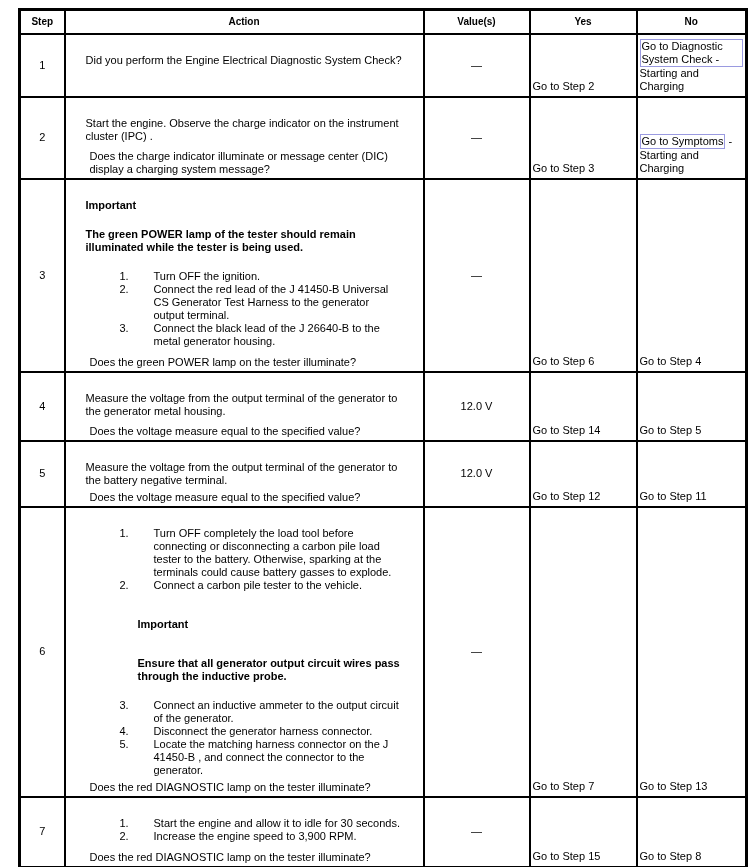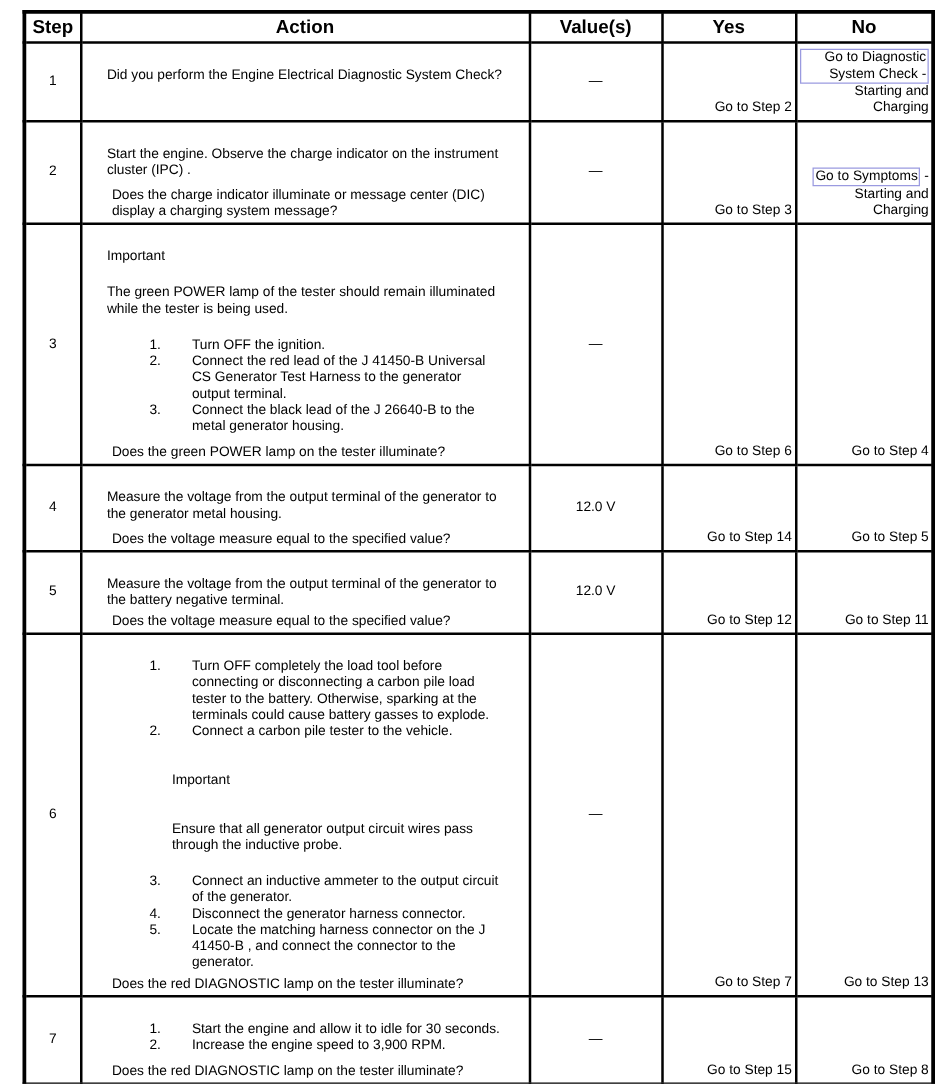--- a/index.html
+++ b/index.html
@@ -28,21 +28,21 @@
   col.c-action { width: 359px; }
   col.c-value  { width: 106px; }
   col.c-yes    { width: 107px; }
   col.c-no     { width: 110px; }
   th, td { border: 2px solid #000; }
   th {
     font-weight: bold;
     text-align: center;
     vertical-align: middle;
     padding: 2px;
-    font-size: 15px;
+    font-size: 10px;
   }
   tr.hdr   { height: 24px; }
   tr.row-1 { height: 63px; }
   tr.row-2 { height: 82px; }
   tr.row-3 { height: 193px; }
   tr.row-4 { height: 69px; }
   tr.row-5 { height: 66px; }
   tr.row-6 { height: 282px; }
   tr.row-7 { height: 71px; }
   td.step {
@@ -53,27 +53,27 @@
     vertical-align: top;
     padding: 3px 4px;
     position: relative;
     overflow: hidden;
   }
   td.value {
     text-align: center;
     vertical-align: middle;
   }
   td.yes, td.no {
-    text-align: right;
+    text-align: left;
     vertical-align: bottom;
     padding: 2px 2px 3px 2px;
   }
   .block { margin: 16px; }
   .block + .block { margin-top: 14px; }
-  .block.bold { font-weight: normal; }
+  .block.bold { font-weight: bold; }
   .block.indent { margin-left: 68px; }
   .block.indent { margin-top: 26px; }
   .li { position: relative; padding-left: 68px; }
   .li .num { position: absolute; left: 34px; top: 0; }
   .question {
     position: absolute;
     left: 4px;
     right: 4px;
     bottom: 2px;
     text-align: left;

